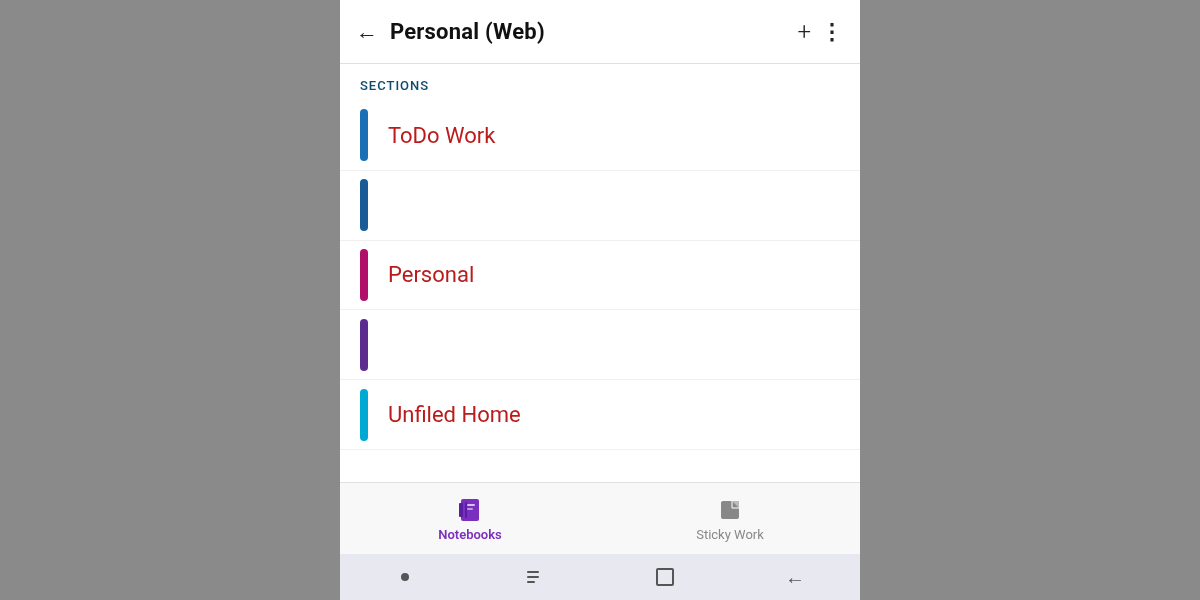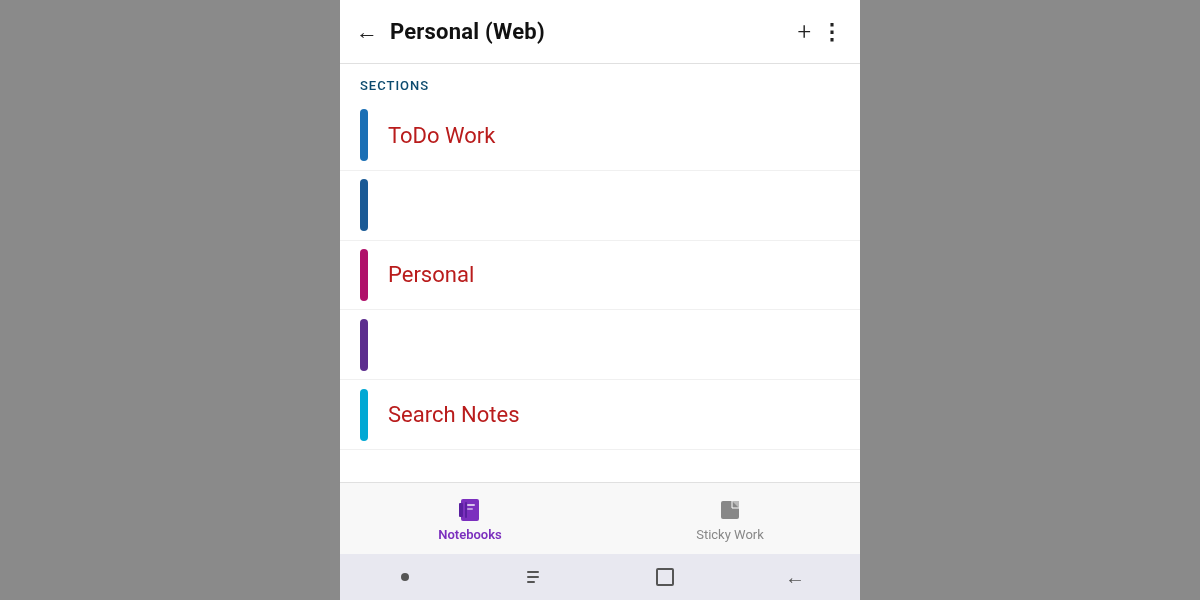--- a/index.html
+++ b/index.html
@@ -203,21 +203,21 @@
         </div>
         <div class="section-item">
           <div class="section-bar" style="background: rgb(176, 16, 106);"></div>
           <span class="section-text">Personal</span>
         </div>
         <div class="section-item">
           <div class="section-bar" style="background: rgb(92, 45, 142);"></div>
         </div>
         <div class="section-item">
           <div class="section-bar" style="background: rgb(0, 168, 212);"></div>
-          <span class="section-text">Search Notes</span>
+          <span class="section-text">Unfiled Home</span>
         </div>
       </div>
 
     <div class="bottom-nav" id="bottom-nav">
     <div class="nav-item">
           <div class="nav-icon">
             <svg width="26" height="26" viewBox="0 0 26 26" class="notebook-icon-svg">
         <rect x="4" y="2" width="18" height="22" rx="2" fill="#7b2fbe"></rect>
         <rect x="2" y="6" width="4" height="14" rx="1" fill="#5a1fa0"></rect>
         <rect x="10" y="7" width="8" height="2" rx="1" fill="white" opacity="0.7"></rect>

